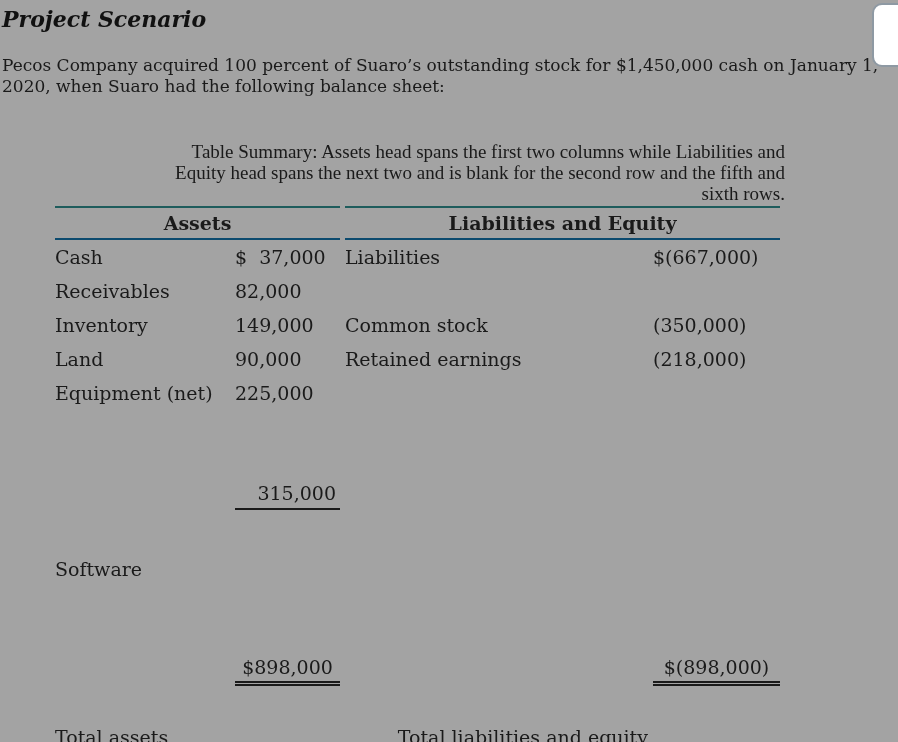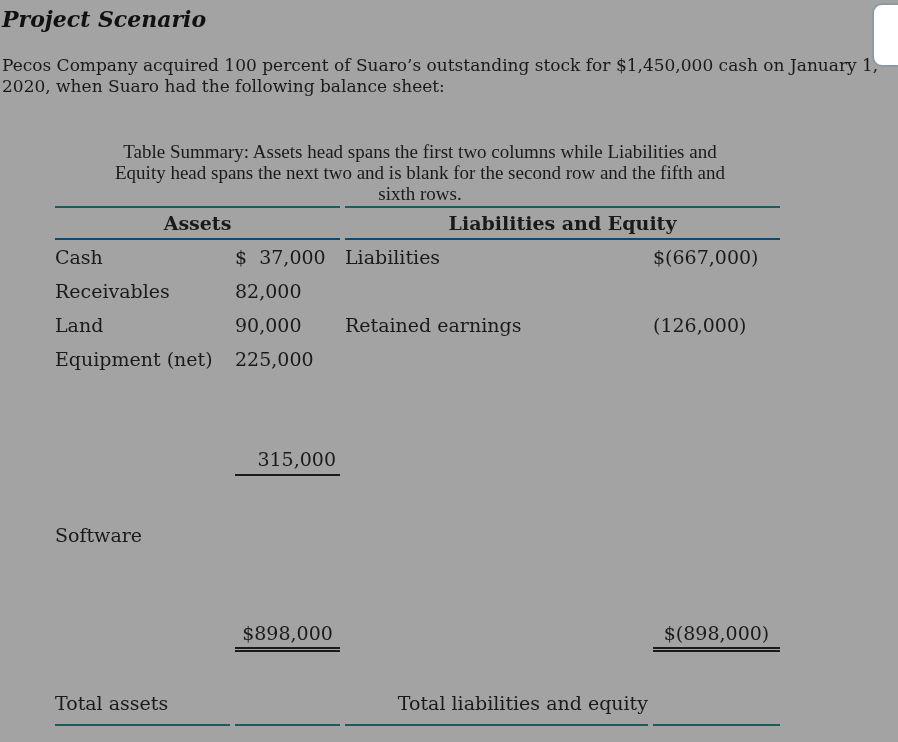--- a/index.html
+++ b/index.html
@@ -35,21 +35,21 @@
   }
   .intro {
     margin: 23px 0 0 2px;
     font: 17px/21px "DejaVu Serif", serif;
     white-space: pre-line;
   }
   
   .summary {
     margin: 44px 0 0 55px;
     width: 730px;
-    text-align: center;
+    text-align: right;
     font: 19px/21px "Liberation Serif", serif;
     white-space: pre-line;
   }
   
   table.bs {
     margin: 2px 0 0 50px;
     border-collapse: separate;
     border-spacing: 5px 0;
     table-layout: fixed;
   }
@@ -129,24 +129,30 @@
         <td>Liabilities</td>
         <td class="val">$(667,000)</td>
       </tr>
       <tr>
         <td>Receivables</td>
         <td class="val">82,000</td>
         <td></td>
         <td class="val"></td>
       </tr>
       <tr>
+        <td>Inventory</td>
+        <td class="val">149,000</td>
+        <td>Common stock</td>
+        <td class="val">(350,000)</td>
+      </tr>
+      <tr>
         <td>Land</td>
         <td class="val">90,000</td>
         <td>Retained earnings</td>
-        <td class="val">(126,000)</td>
+        <td class="val">(218,000)</td>
       </tr>
       <tr>
         <td>Equipment (net)</td>
         <td class="val">225,000</td>
         <td></td>
         <td class="val"></td>
       </tr>
       <tr>
         <td>Software</td>
         <td class="val">

